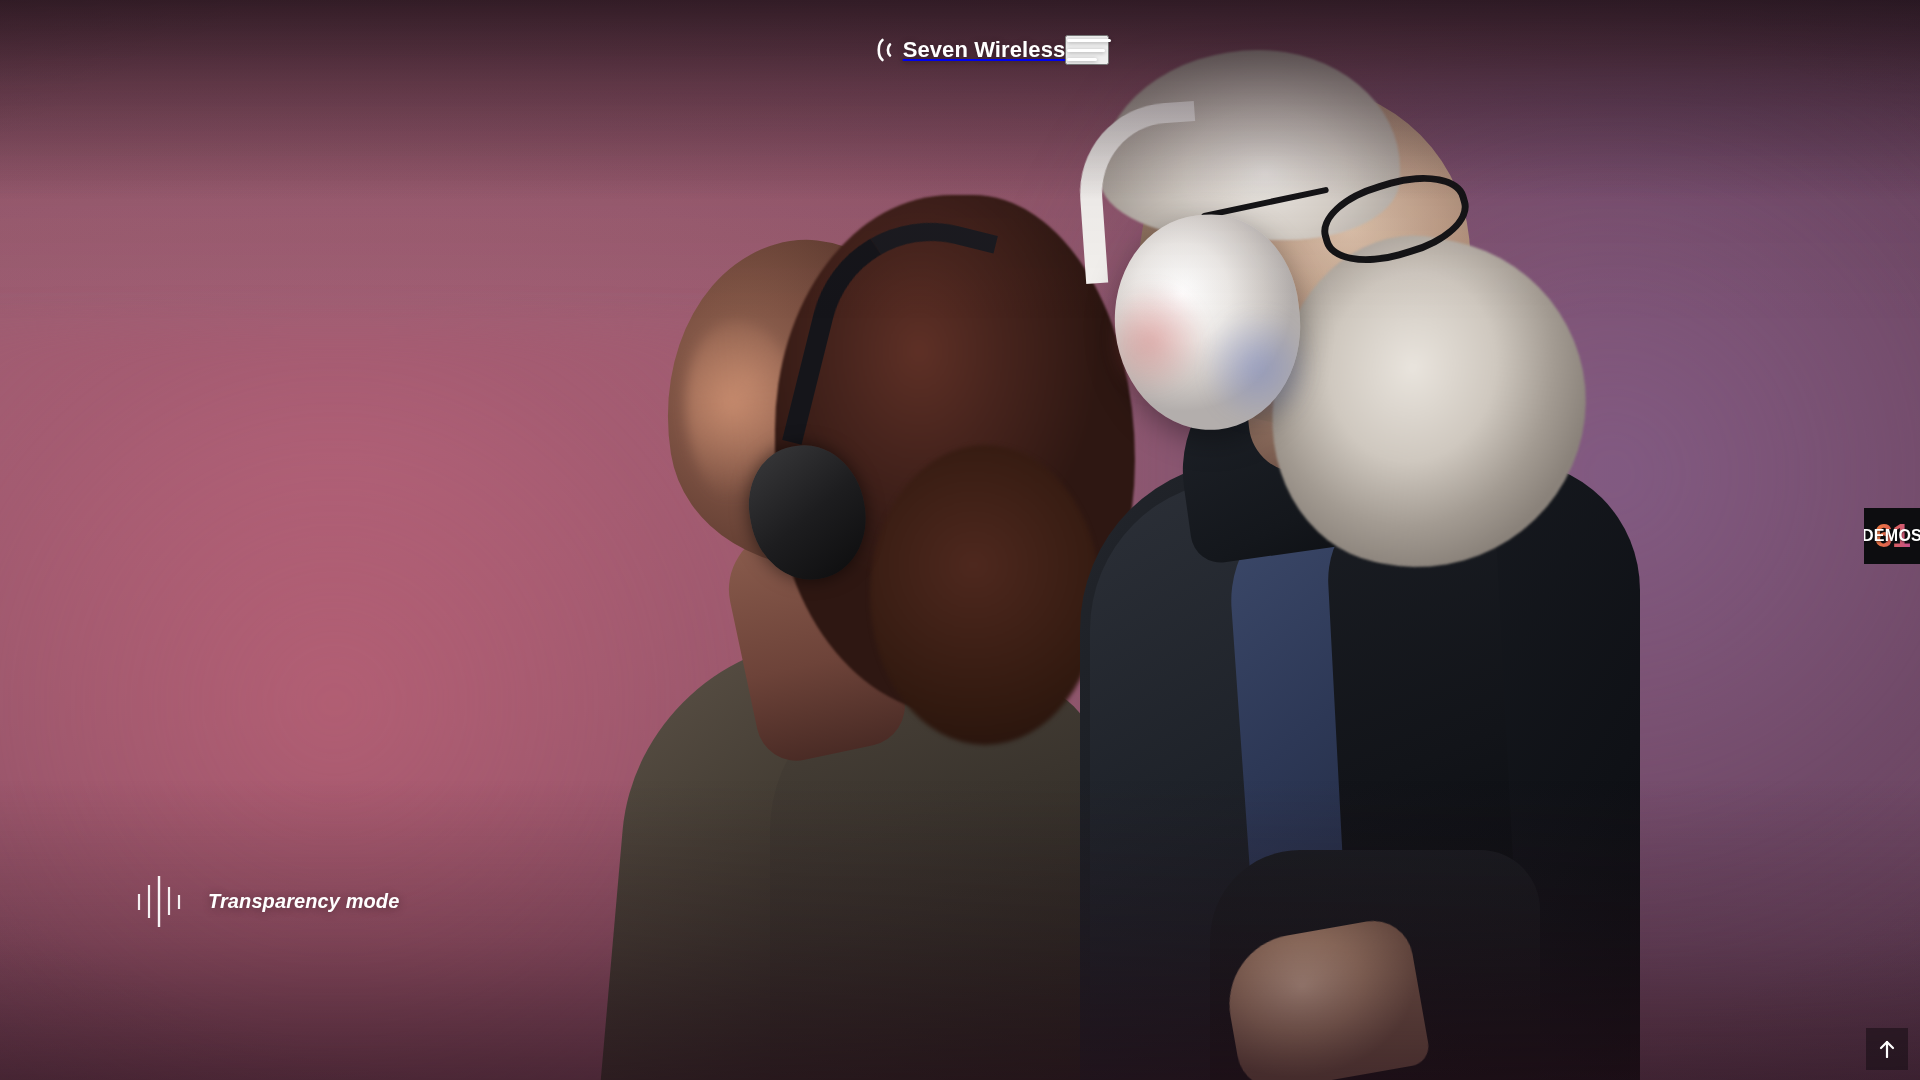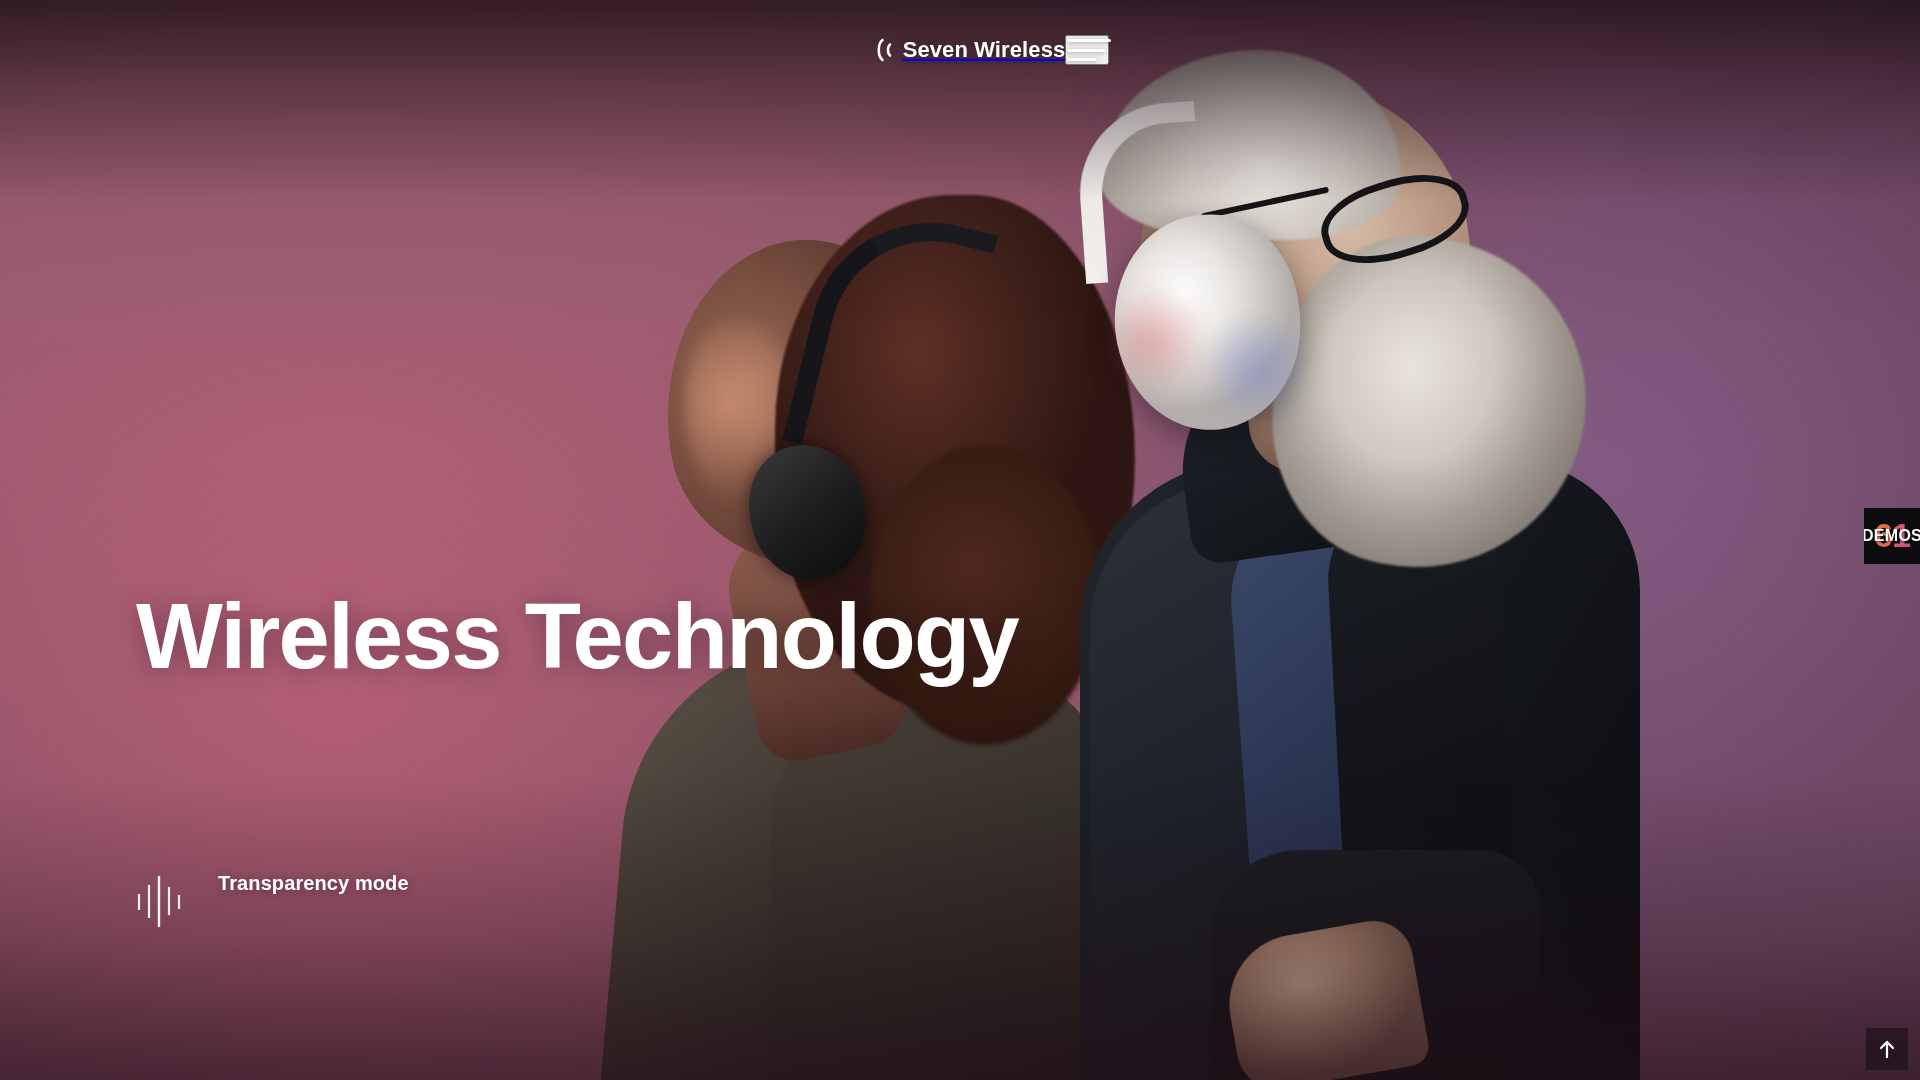--- a/index.html
+++ b/index.html
@@ -274,21 +274,21 @@
     font-weight:700;
     letter-spacing:-1.6px;
     text-shadow:0 2px 24px rgba(40,16,28,.38);
   }
   .hero-title .ln { display:block; }
 
   .hero-features {
     position:absolute; left:136px; top:872px; z-index:30;
     display:flex; align-items:center; gap:168px;
   }
-  .feature { display:flex; align-items:flex-start; gap:36px; cursor:pointer; }
+  .feature { display:flex; align-items:center; gap:26px; cursor:pointer;font-style:italic; }
   .feature-icon { width:46px; height:58px; flex:0 0 auto; }
   .feature-icon svg { display:block; }
   .feature-label {
     color:#fff; font-size:20px; font-weight:700; letter-spacing:.1px;
     text-shadow:0 1px 8px rgba(0,0,0,.35);
     white-space:nowrap;
   }
 
   
   .demos-badge {
@@ -390,21 +390,20 @@
 
     <button class="menu-toggle" aria-label="Menu">
       <span></span>
       <span></span>
       <span></span>
     </button>
   </header>
 
   <div class="hero-copy">
     <h1 class="hero-title">
-      <span class="ln">Wireless Technology</span>
     </h1>
   </div>
 
   <div class="hero-features">
 
     <div class="feature">
       <span class="feature-icon">
         <svg width="46" height="58" viewBox="0 0 46 58" fill="none">
           <line x1="3" y1="22" x2="3" y2="38" stroke="#ffffff" stroke-width="2.2" stroke-linecap="butt" opacity=".92"></line>
           <line x1="13" y1="13" x2="13" y2="46" stroke="#ffffff" stroke-width="2.2" stroke-linecap="butt" opacity=".92"></line>

